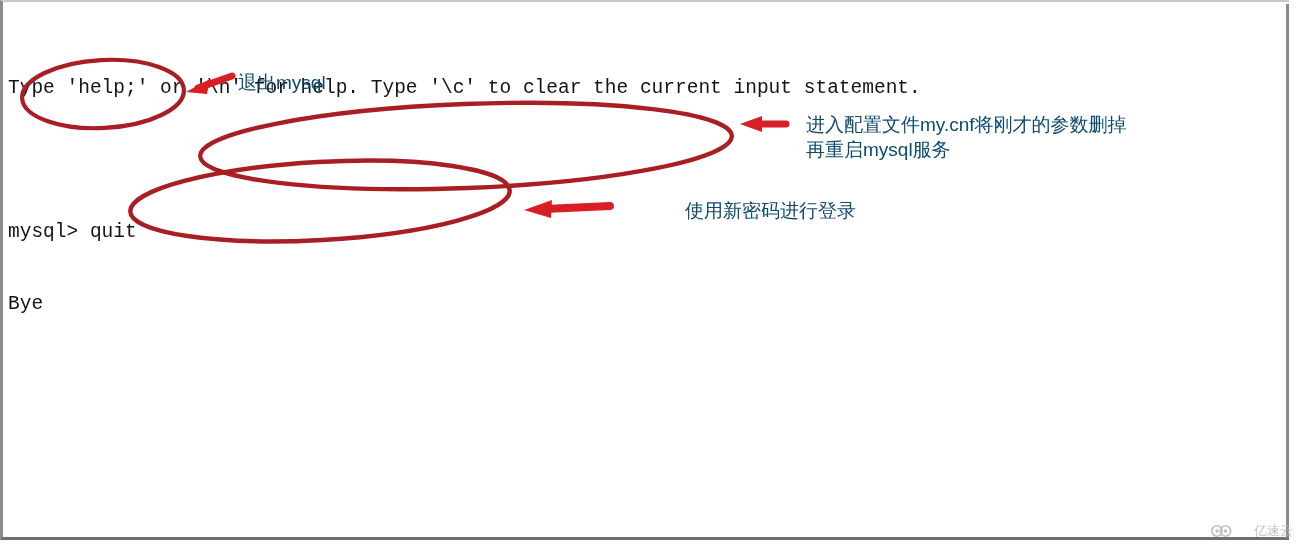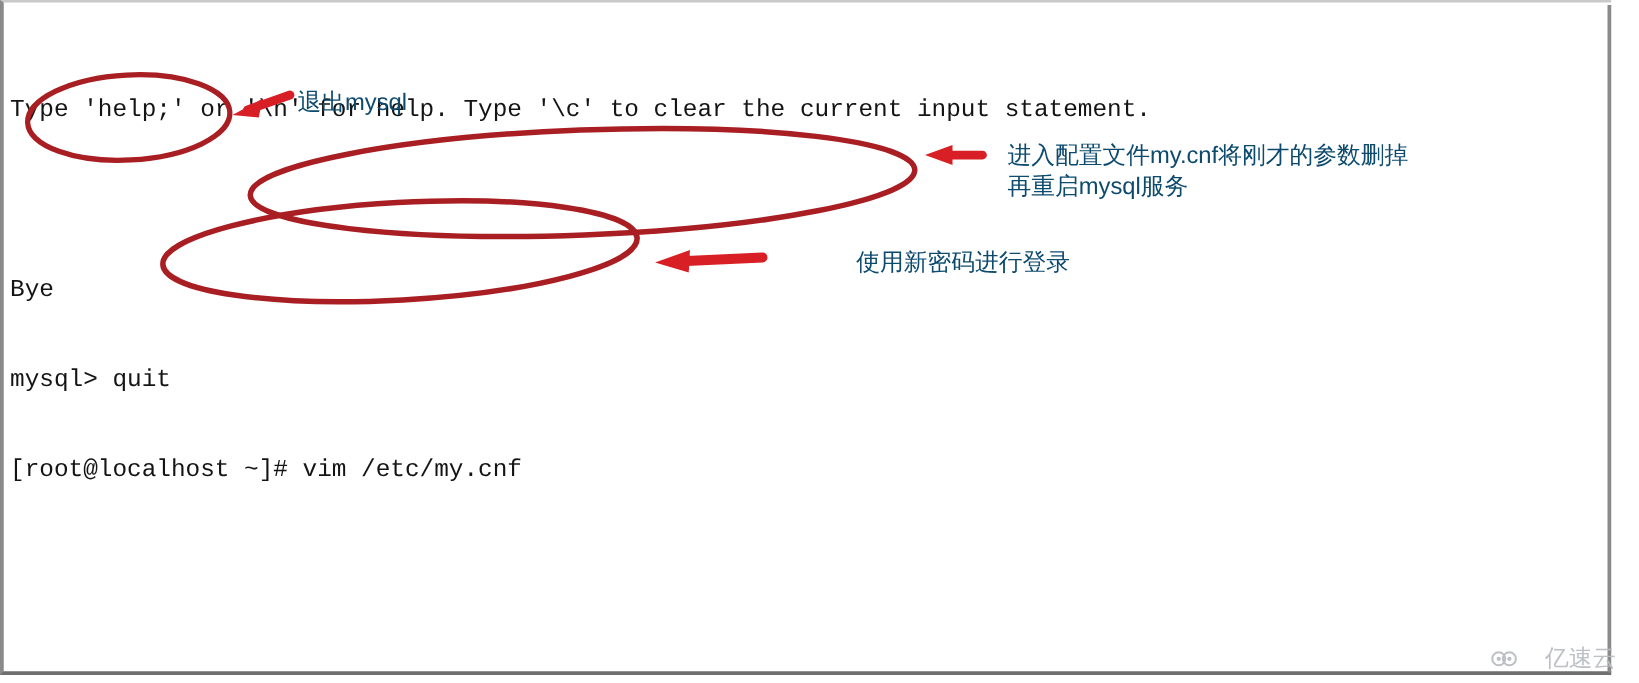--- a/index.html
+++ b/index.html
@@ -53,36 +53,35 @@
   #anno-text-1{left:238px;top:70px;}
   #anno-text-2{left:790px;top:112px;margin-left:16px;}
   #anno-text-3{left:645px;top:198px;margin-left:40px;}
 
   
   #watermark{
     position:absolute;right:18px;bottom:6px;
     display:flex;align-items:center;gap:20px;
     color:#b9bcc2;
     font-family:Liberation Mono, monospace;
-    font-size:19px;
+    font-size:13px;
     opacity:.95;
   }
   #watermark .wm-logo{display:block;}
 </style>
 </head>
 <body>
 
 <div id="terminal-window">
 
   <div id="terminal-output">
     <div class="tline">Type 'help;' or '\h' for help. Type '\c' to clear the current input statement.</div>
     <div class="tline blank"></div>
+    <div class="tline">mysql&gt; quit</div>
     <div class="tline">Bye</div>
-    <div class="tline">mysql&gt; quit</div>
-    <div class="tline">[root@localhost ~]# vim /etc/my.cnf</div>
     
     
     
     
     
     
     
     
     
     

